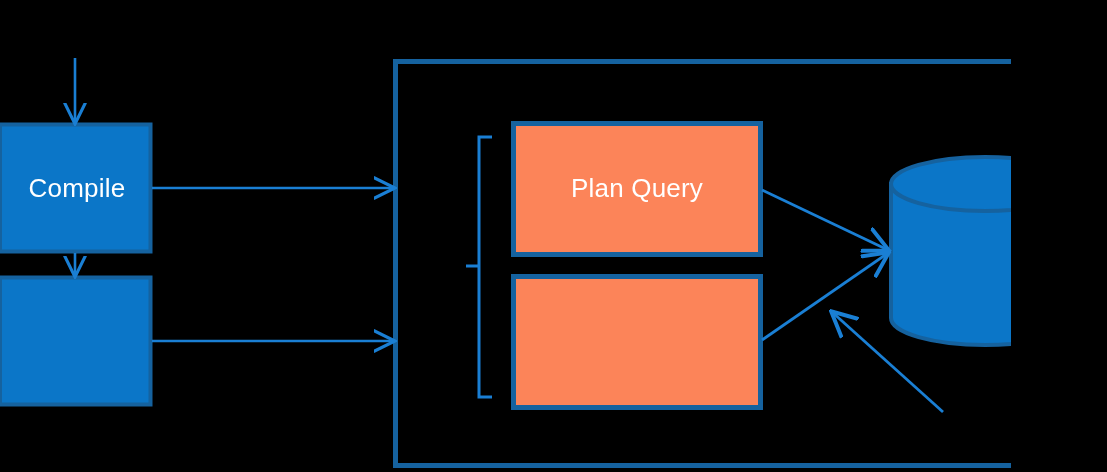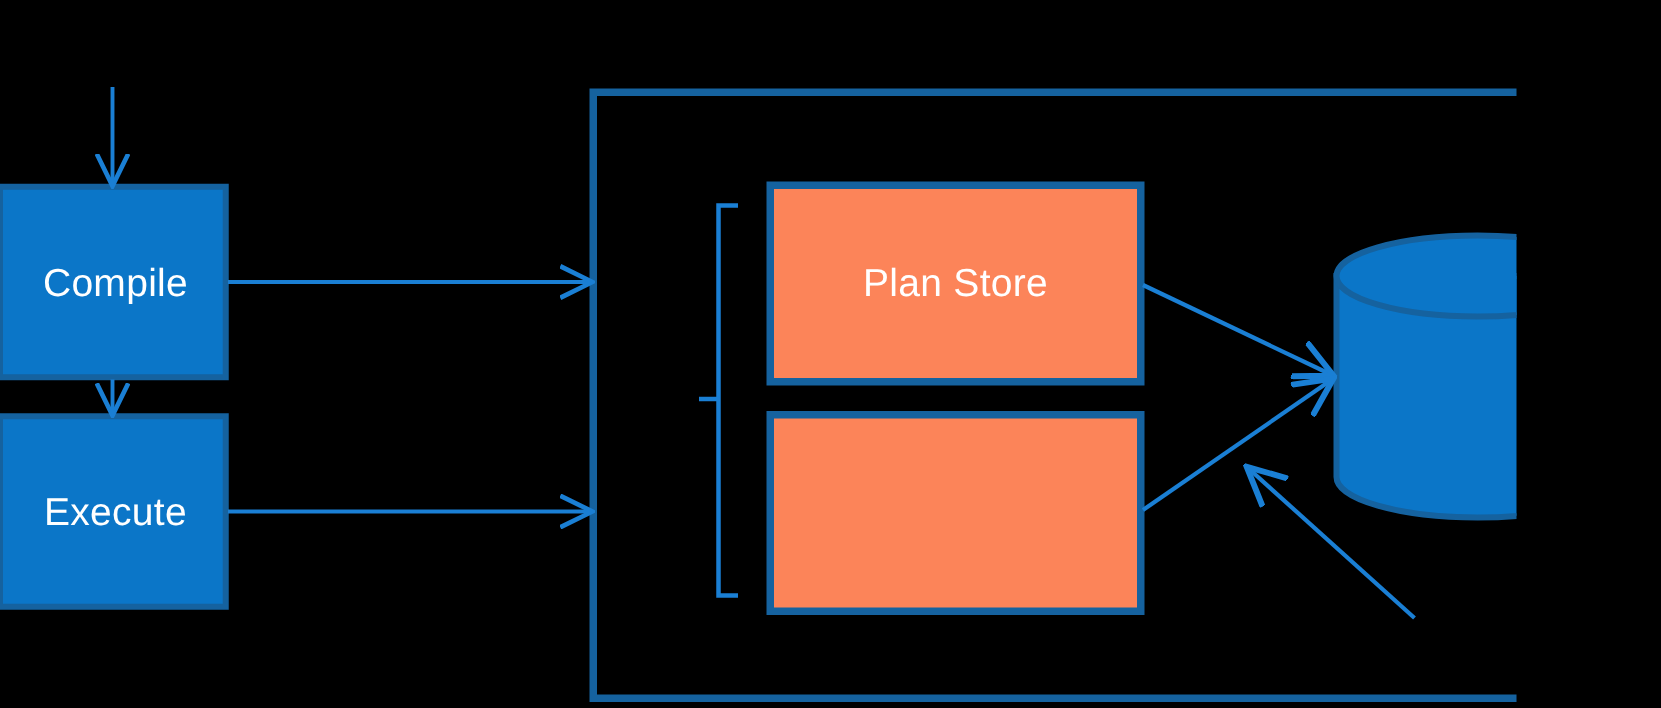--- a/index.html
+++ b/index.html
@@ -90,19 +90,18 @@
 
     <line x1="762" y1="190" x2="888" y2="250" stroke="#1a7fd4" stroke-width="2.8" marker-end="url(#arrowThin2)"></line>
 
     <line x1="762" y1="340" x2="888" y2="253" stroke="#1a7fd4" stroke-width="2.8" marker-end="url(#arrowThin2)"></line>
 
     <line x1="943" y1="412" x2="832" y2="312" stroke="#1a7fd4" stroke-width="2.8" marker-end="url(#arrowThin2)"></line>
   </svg>
 
   <div class="node-label lbl-compile">Compile</div>
 
-  <div class="node-label lbl-execute">Execute</div>
 
-  <div class="node-label lbl-plan">Plan Store</div>
+  <div class="node-label lbl-plan">Plan Query</div>
 
 
 
 </div>
 
 </body></html>

